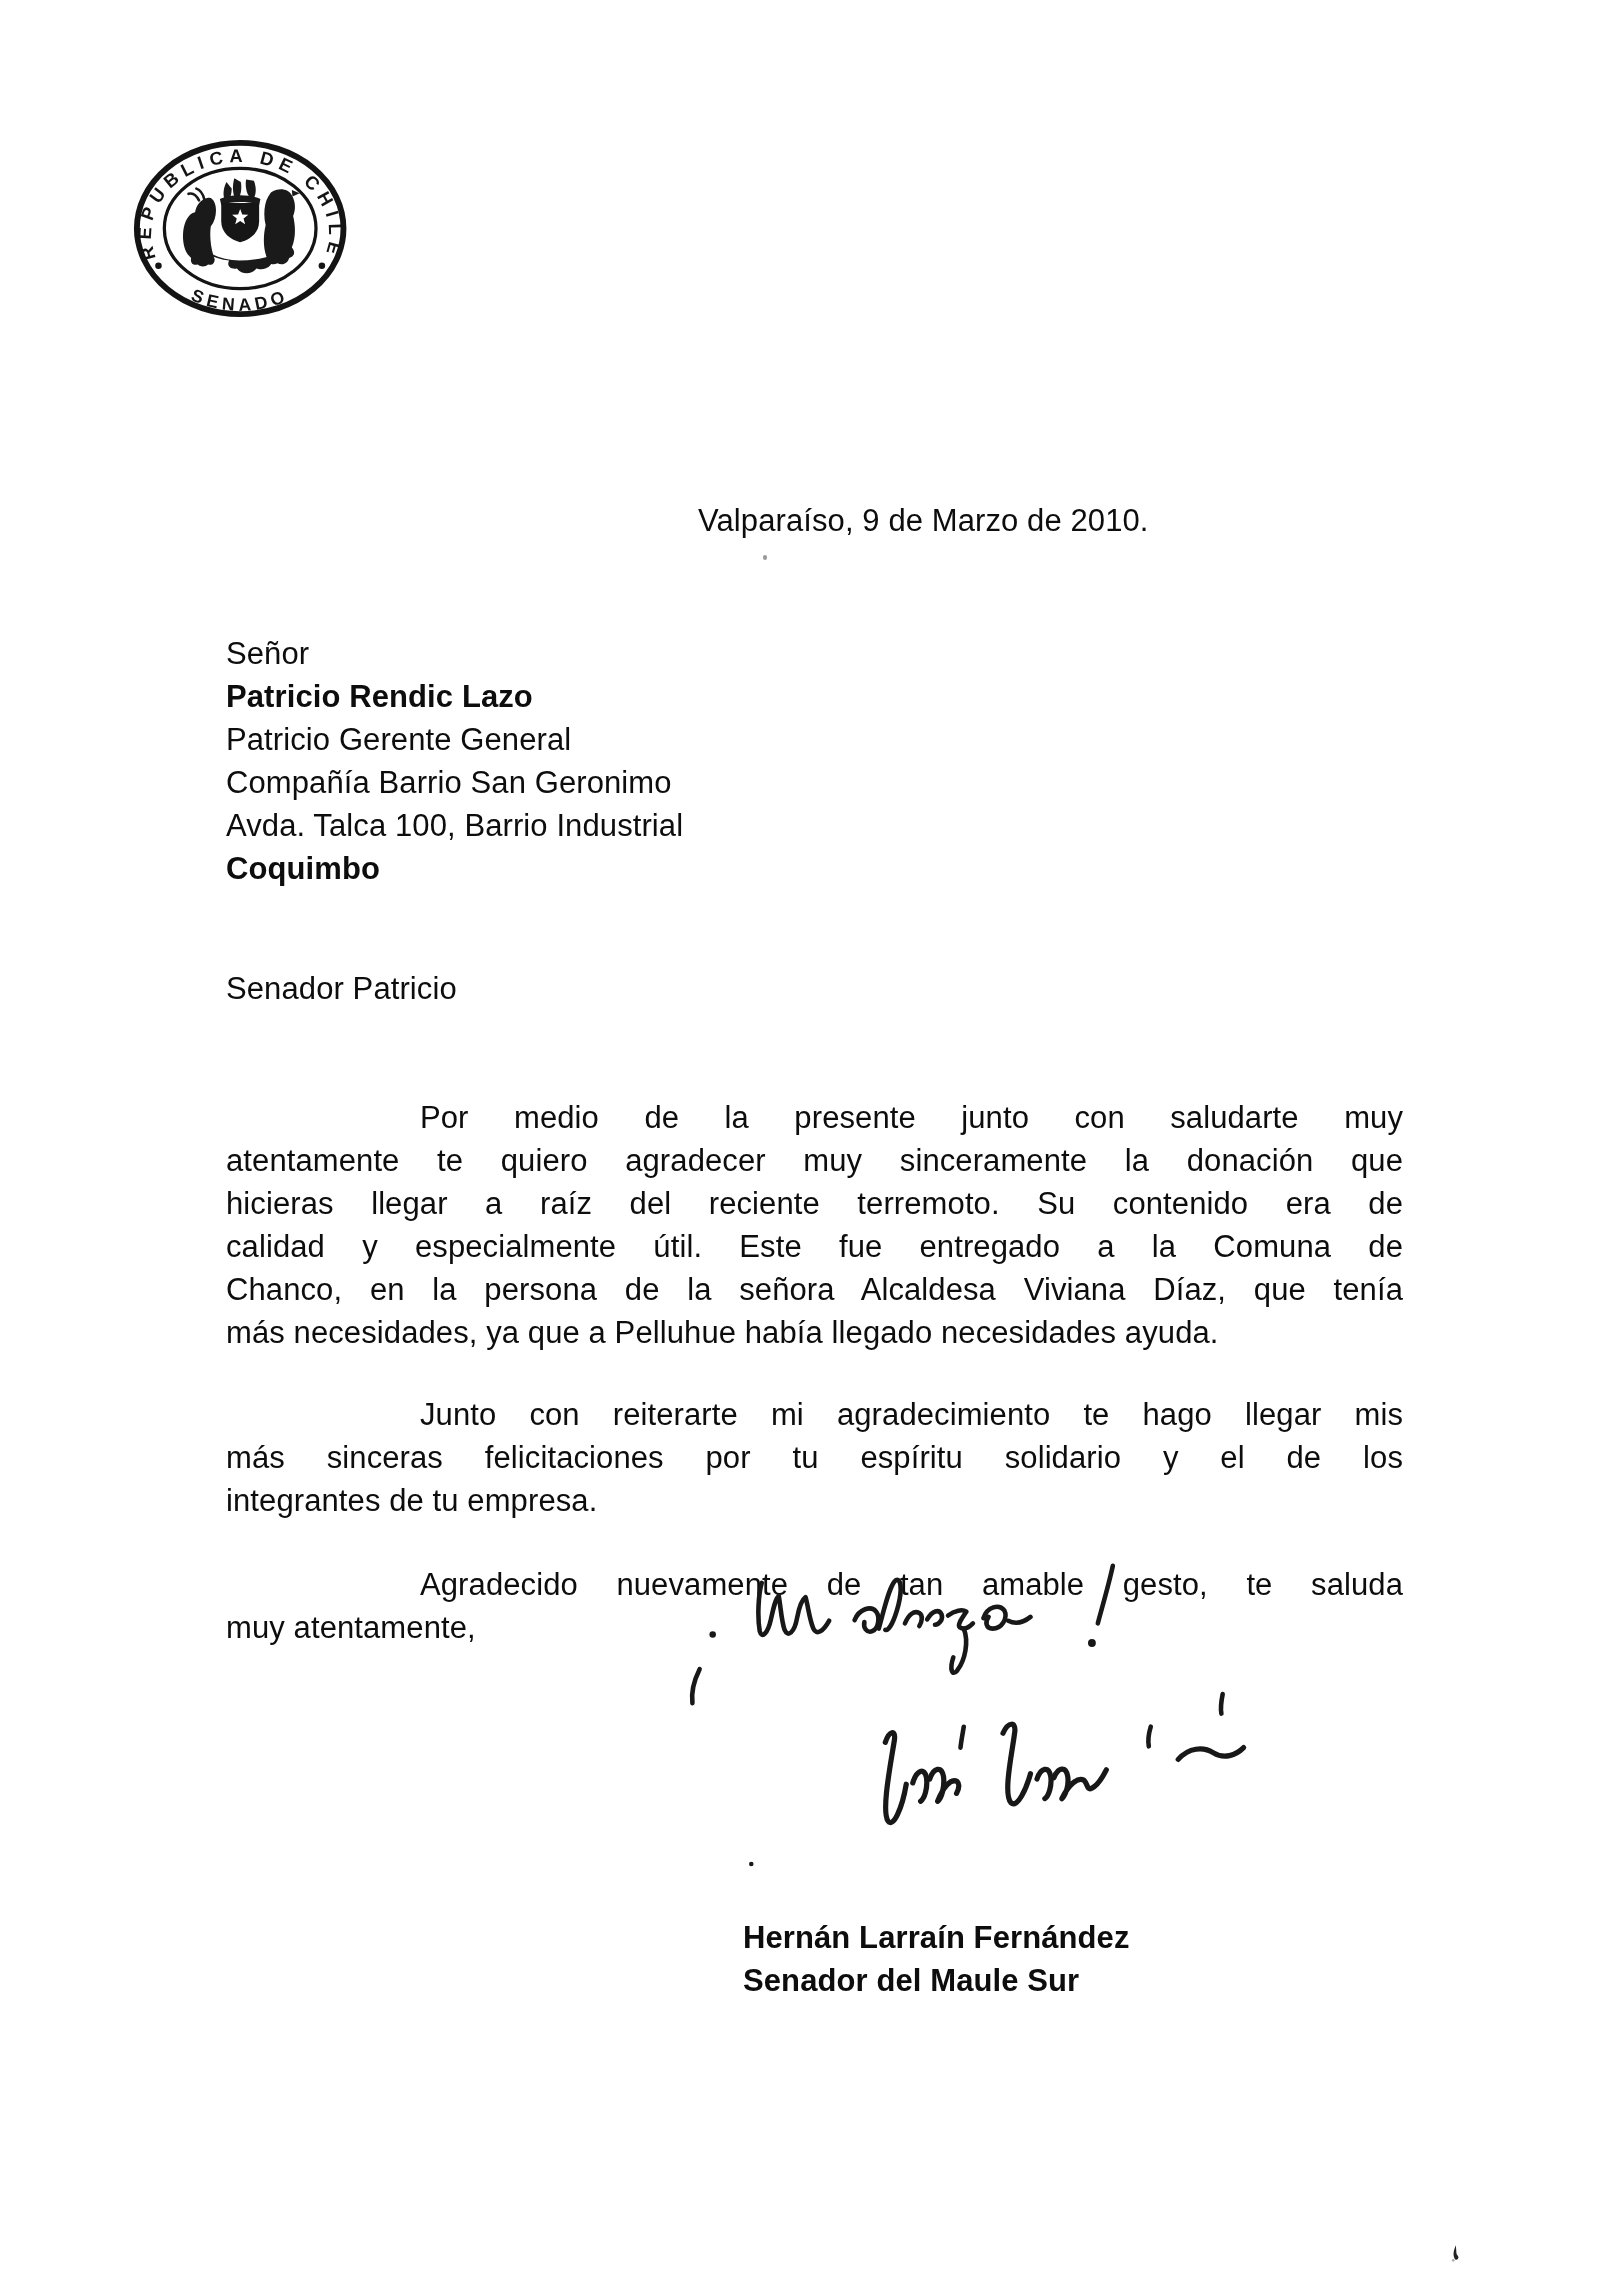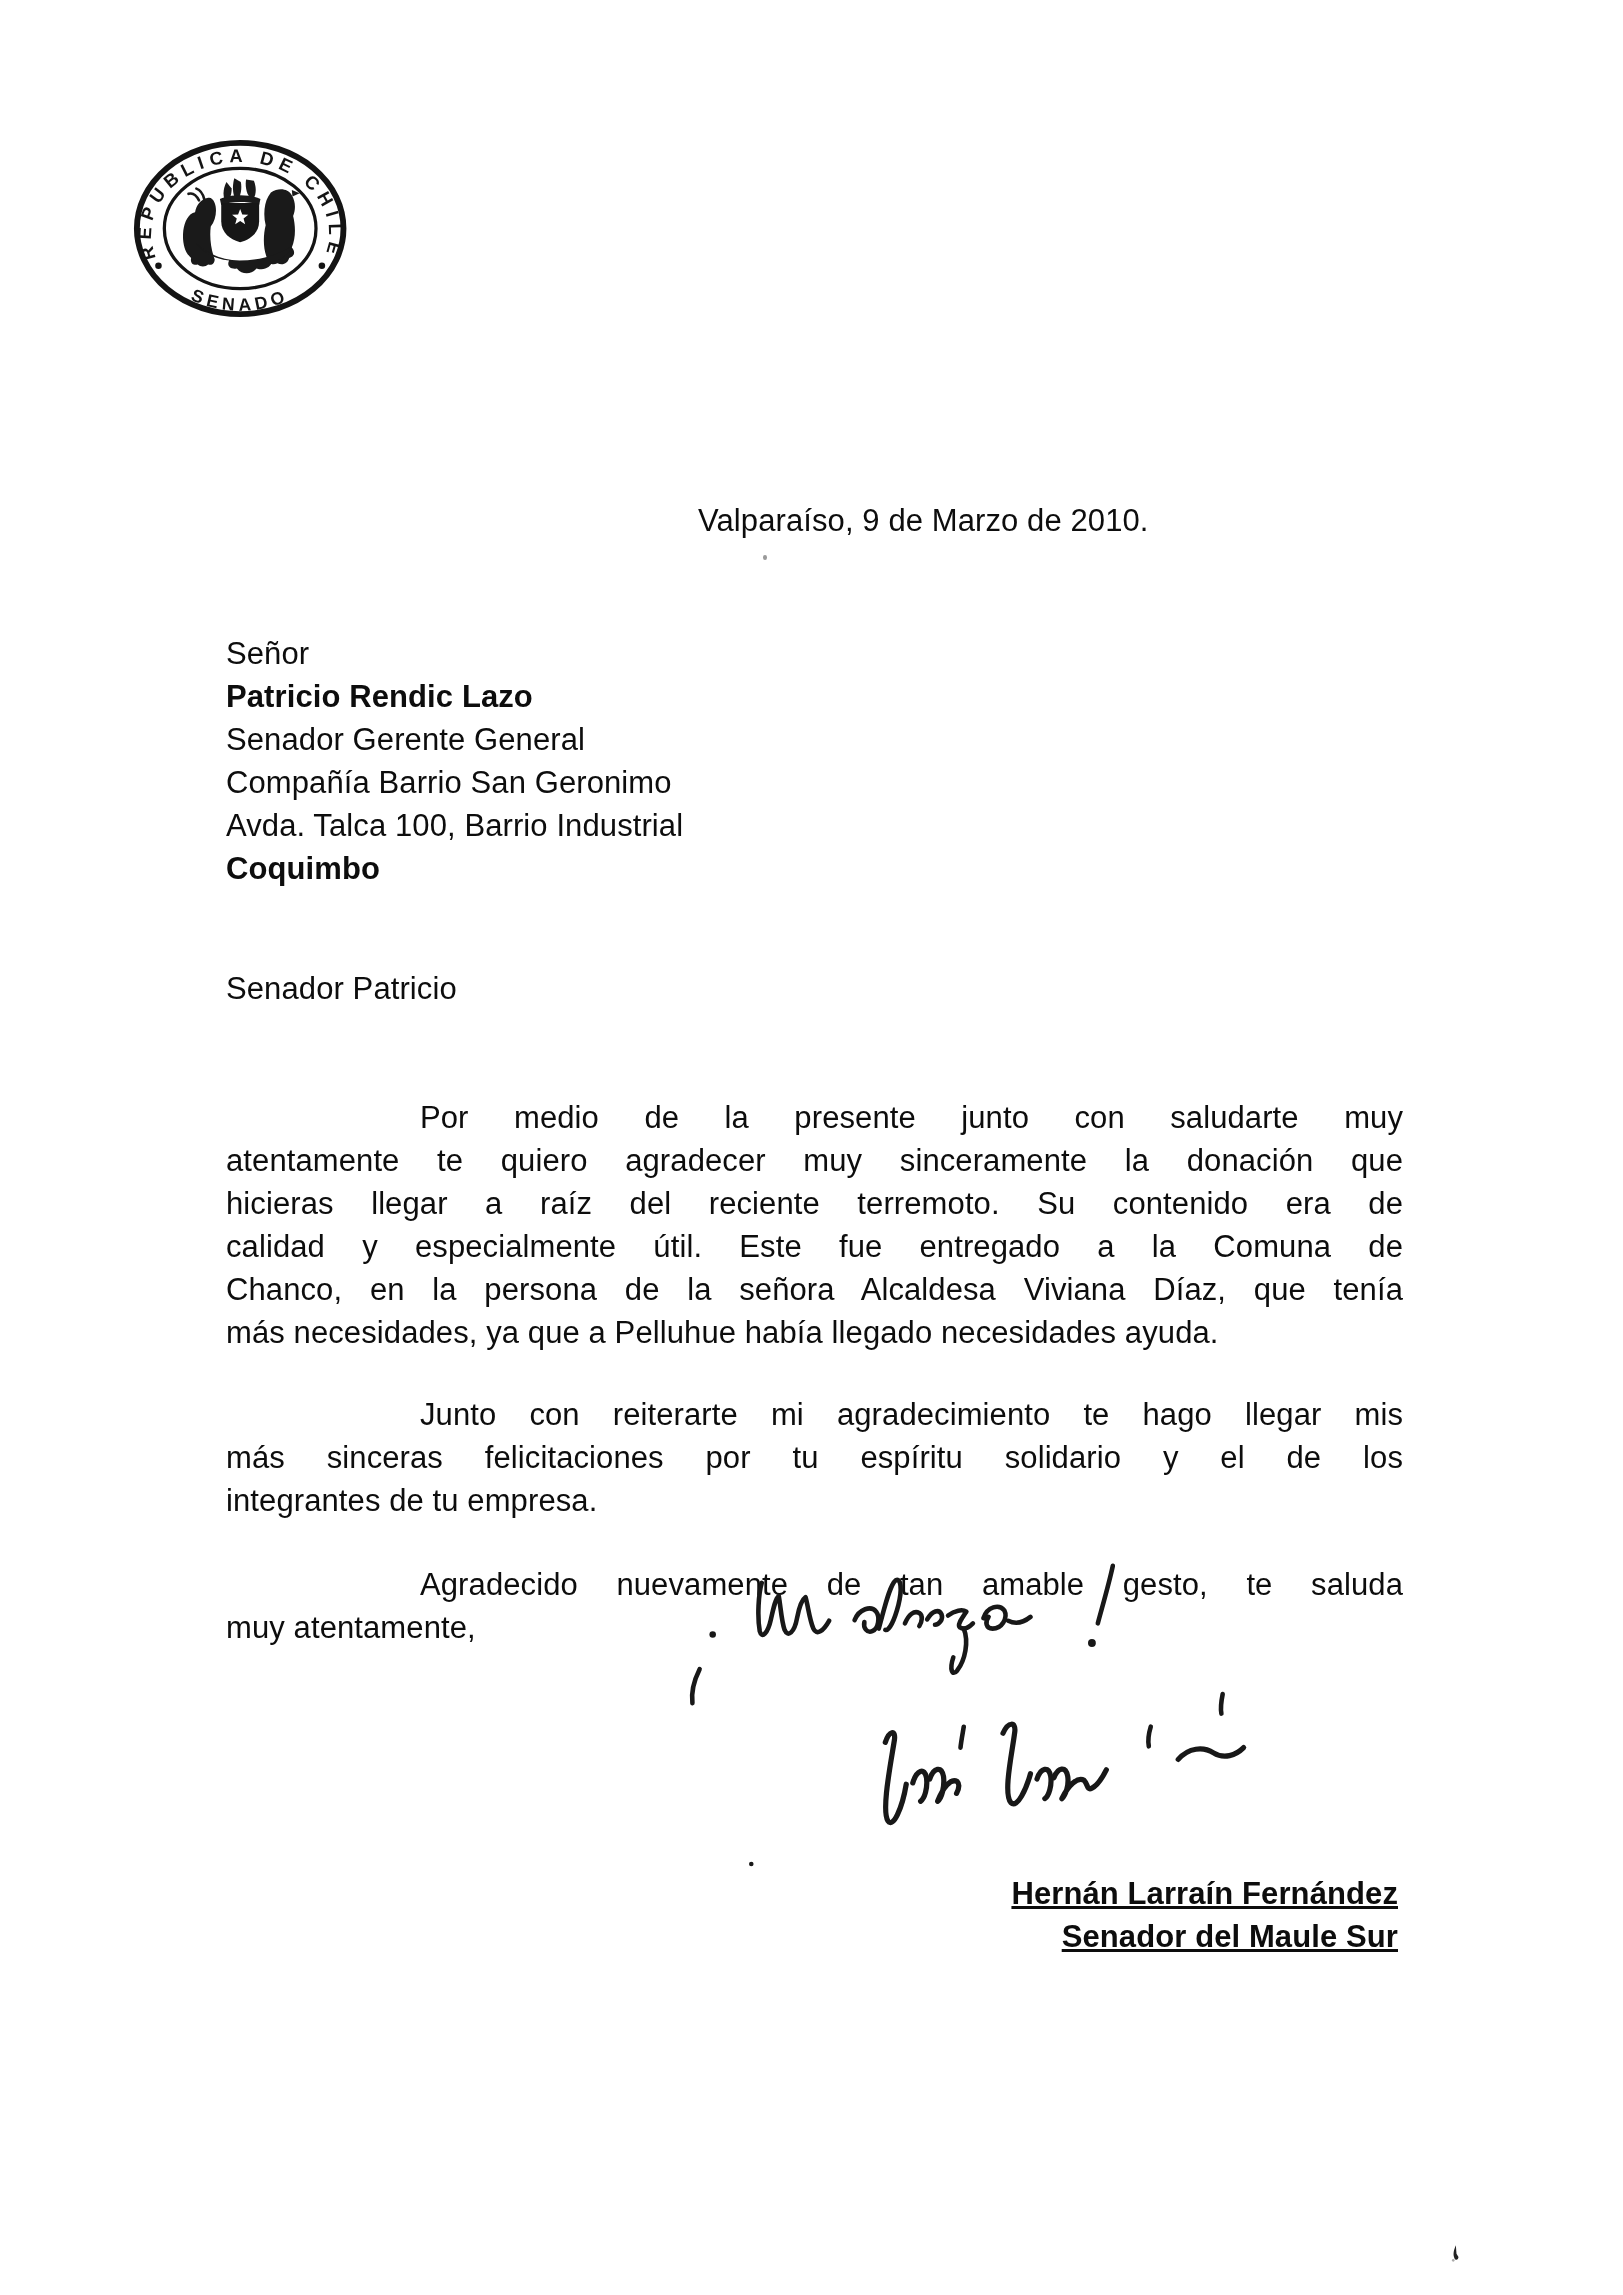--- a/index.html
+++ b/index.html
@@ -29,21 +29,21 @@
   #greeting { left: 226px; top: 967px; }
 
   .body-paragraph { left: 226px; width: 1177px; margin-top: 36px; }
   #paragraph-1 { top: 1060px; }
   #paragraph-2 { top: 1357px; }
   #paragraph-3 { top: 1527px; }
   .pline { text-align: justify; text-align-last: justify; height: 43px; }
   .pline.indent { padding-left: 194px; }
   .pline.last { text-align-last: left; }
 
-  #signer-block { left: 743px; top: 1872px; width: 655px; text-align: right; text-decoration: underline; }
+  #signer-block { left: 743px; top: 1916px; width: 655px; text-align: left; }
   #signer-block > div { height: 43px; }
 
   
   #seal { left: 131px; top: 136px; }
   #seal text {
     font-family: "Liberation Sans", sans-serif;
     fill: #141414;
   }
   .seal-arc-text   { font-size: 28px; letter-spacing: 9px; font-weight: 600; }
   .seal-bottom-txt { font-size: 27px; letter-spacing: 7px; font-weight: 600; }
@@ -108,21 +108,21 @@
              C140,190 118,180 100,164 Z"></path>
   </g>
 </svg>
 
 <div id="date-line" class="abs typed">Valparaíso, 9 de Marzo de 2010.</div>
 <div id="speck-under-date" class="speck"></div>
 
 <div id="recipient-block" class="abs typed">
   <div>Señor</div>
   <div class="bold">Patricio Rendic Lazo</div>
-  <div>Senador Gerente General</div>
+  <div>Patricio Gerente General</div>
   <div>Compañía Barrio San Geronimo</div>
   <div>Avda. Talca 100, Barrio Industrial</div>
   <div class="bold"><span class="underlined">Coquimbo</span></div>
 </div>
 
 <div id="greeting" class="abs typed">Senador Patricio</div>
 
 <div id="paragraph-1" class="abs typed body-paragraph">
   <div class="pline indent">Por medio de la presente junto con saludarte muy</div>
   <div class="pline">atentamente te quiero agradecer muy sinceramente la donación que</div>

